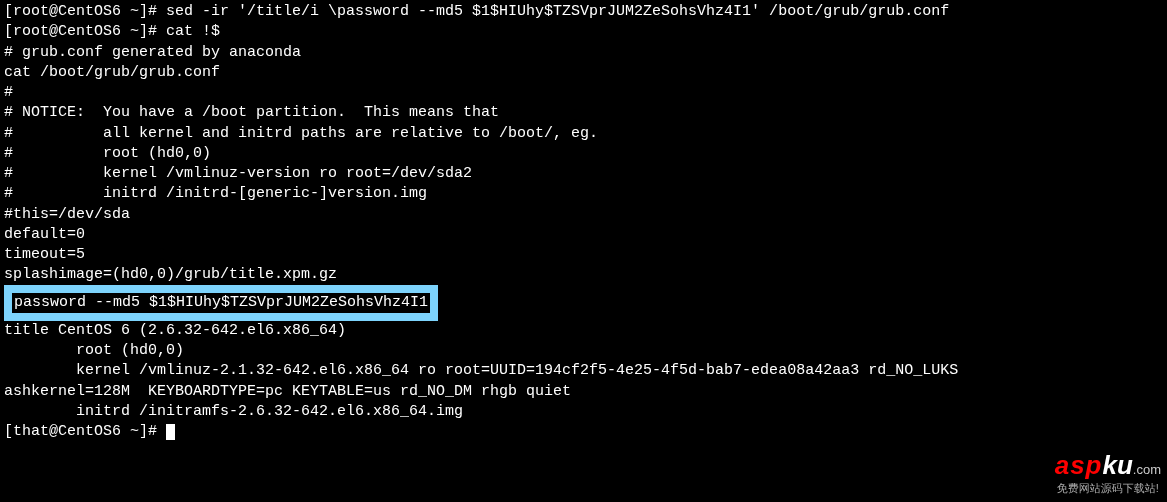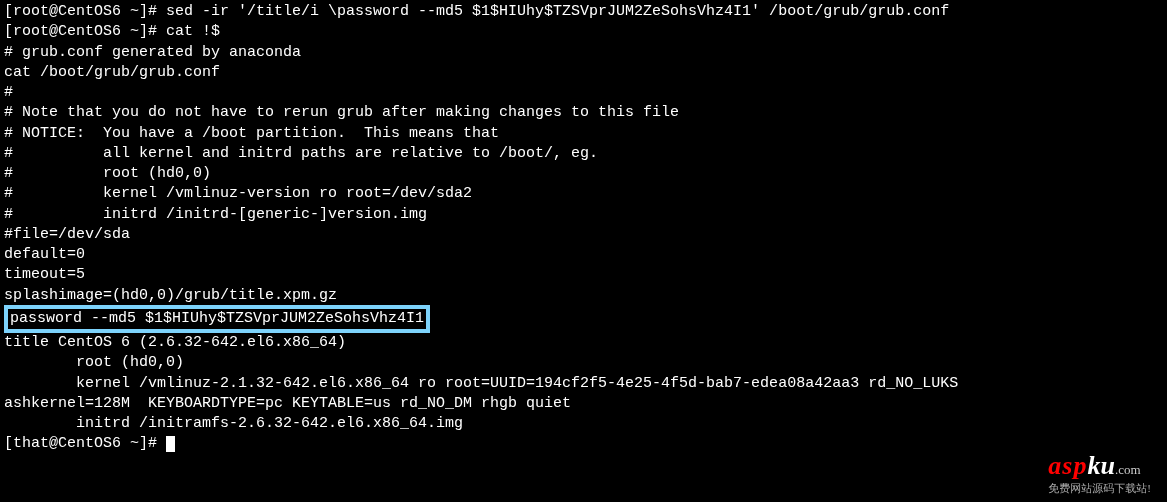--- a/index.html
+++ b/index.html
@@ -16,38 +16,38 @@
       padding: 2px 4px;
       width: 1167px;
       height: 502px;
       overflow: hidden;
       position: relative;
     }
     .line {
       white-space: pre;
     }
     .hl {
-      border: 4px solid #7dd3fc;
+      border: 8px solid #7dd3fc;
       display: inline-block;
       padding: 0 2px;
       margin-top: -1px;
     }
     .cursor {
       display: inline-block;
       width: 9px;
       height: 16px;
       background: #ffffff;
       vertical-align: text-bottom;
     }
     .watermark {
       position: absolute;
-      right: 16px;
+      right: 6px;
       bottom: 6px;
-      text-align: left;
-      font-family: Liberation Serif, serif;
+      text-align: center;
+      font-family: Liberation Sans, sans-serif;
     }
     .watermark .brand-asp {
       color: #ff0000;
       font-weight: bold;
       font-size: 26px;
       font-style: italic;
       letter-spacing: 1px;
     }
     .watermark .brand-ku {
       color: #ffffff;
@@ -67,27 +67,26 @@
   </style>
 </head>
 <body>
 
 <div>
   <div class="line">[root@CentOS6 ~]# sed -ir '/title/i \password --md5 $1$HIUhy$TZSVprJUM2ZeSohsVhz4I1' /boot/grub/grub.conf</div>
   <div class="line">[root@CentOS6 ~]# cat !$</div>
   <div class="line"># grub.conf generated by anaconda</div>
   <div class="line">cat /boot/grub/grub.conf</div>
   <div class="line">#</div>
-  <div class="line"># Note that you do not have to rerun grub after making changes to this file</div>
   <div class="line"># NOTICE:  You have a /boot partition.  This means that</div>
   <div class="line">#          all kernel and initrd paths are relative to /boot/, eg.</div>
   <div class="line">#          root (hd0,0)</div>
   <div class="line">#          kernel /vmlinuz-version ro root=/dev/sda2</div>
   <div class="line">#          initrd /initrd-[generic-]version.img</div>
-  <div class="line">#file=/dev/sda</div>
+  <div class="line">#this=/dev/sda</div>
   <div class="line">default=0</div>
   <div class="line">timeout=5</div>
   <div class="line">splashimage=(hd0,0)/grub/title.xpm.gz</div>
   <div class="line"><span class="hl">password --md5 $1$HIUhy$TZSVprJUM2ZeSohsVhz4I1</span></div>
   <div class="line">title CentOS 6 (2.6.32-642.el6.x86_64)</div>
   <div class="line">        root (hd0,0)</div>
   <div class="line">        kernel /vmlinuz-2.1.32-642.el6.x86_64 ro root=UUID=194cf2f5-4e25-4f5d-bab7-edea08a42aa3 rd_NO_LUKS</div>
   <div class="line">ashkernel=128M  KEYBOARDTYPE=pc KEYTABLE=us rd_NO_DM rhgb quiet</div>
   <div class="line">        initrd /initramfs-2.6.32-642.el6.x86_64.img</div>
   <div class="line"><span>[that@CentOS6 ~]# </span><span class="cursor"></span></div>

